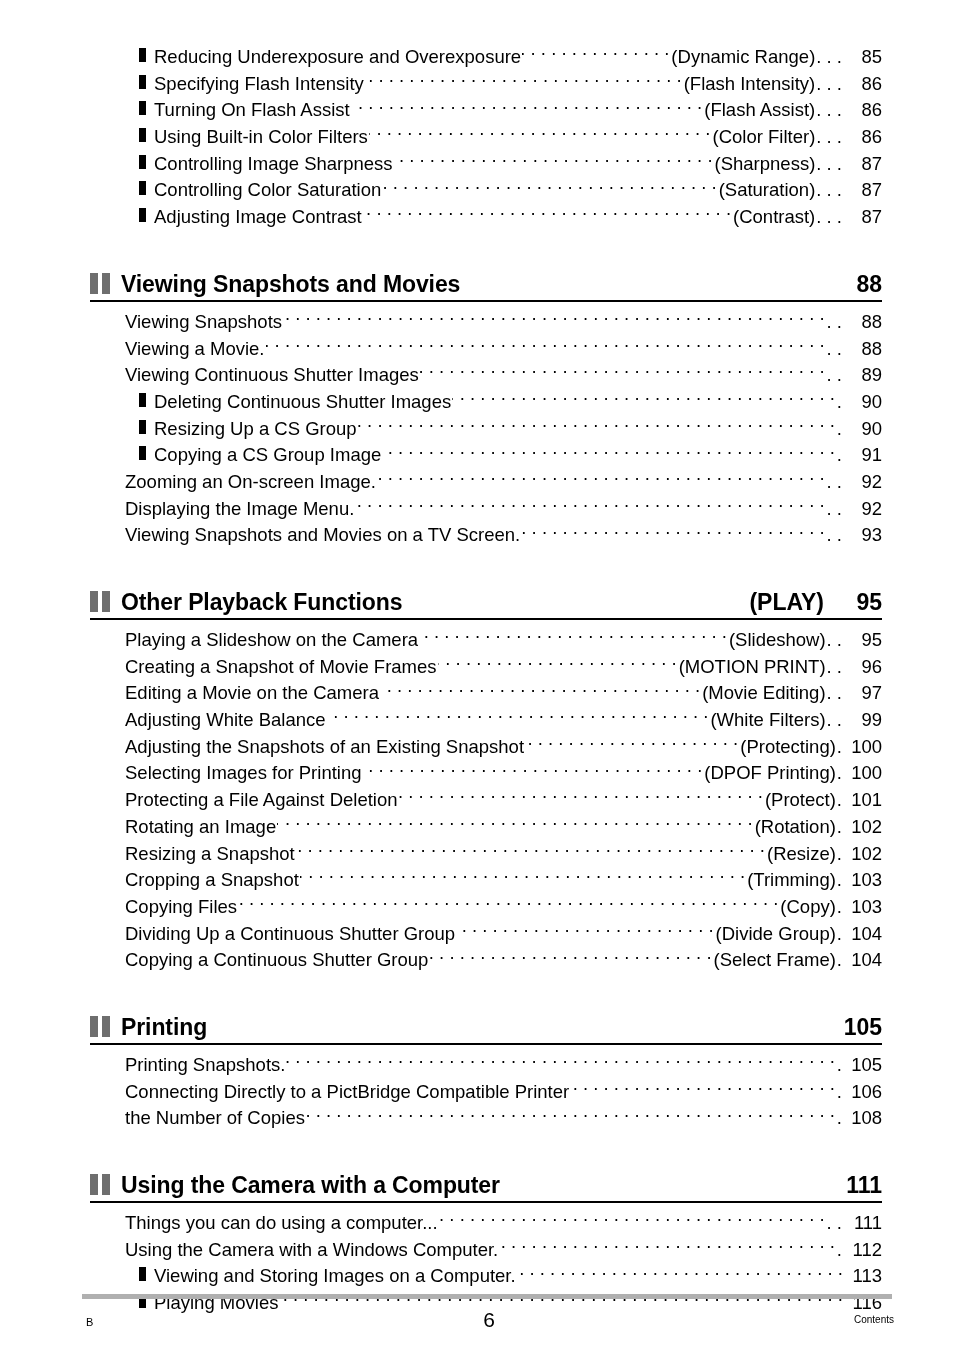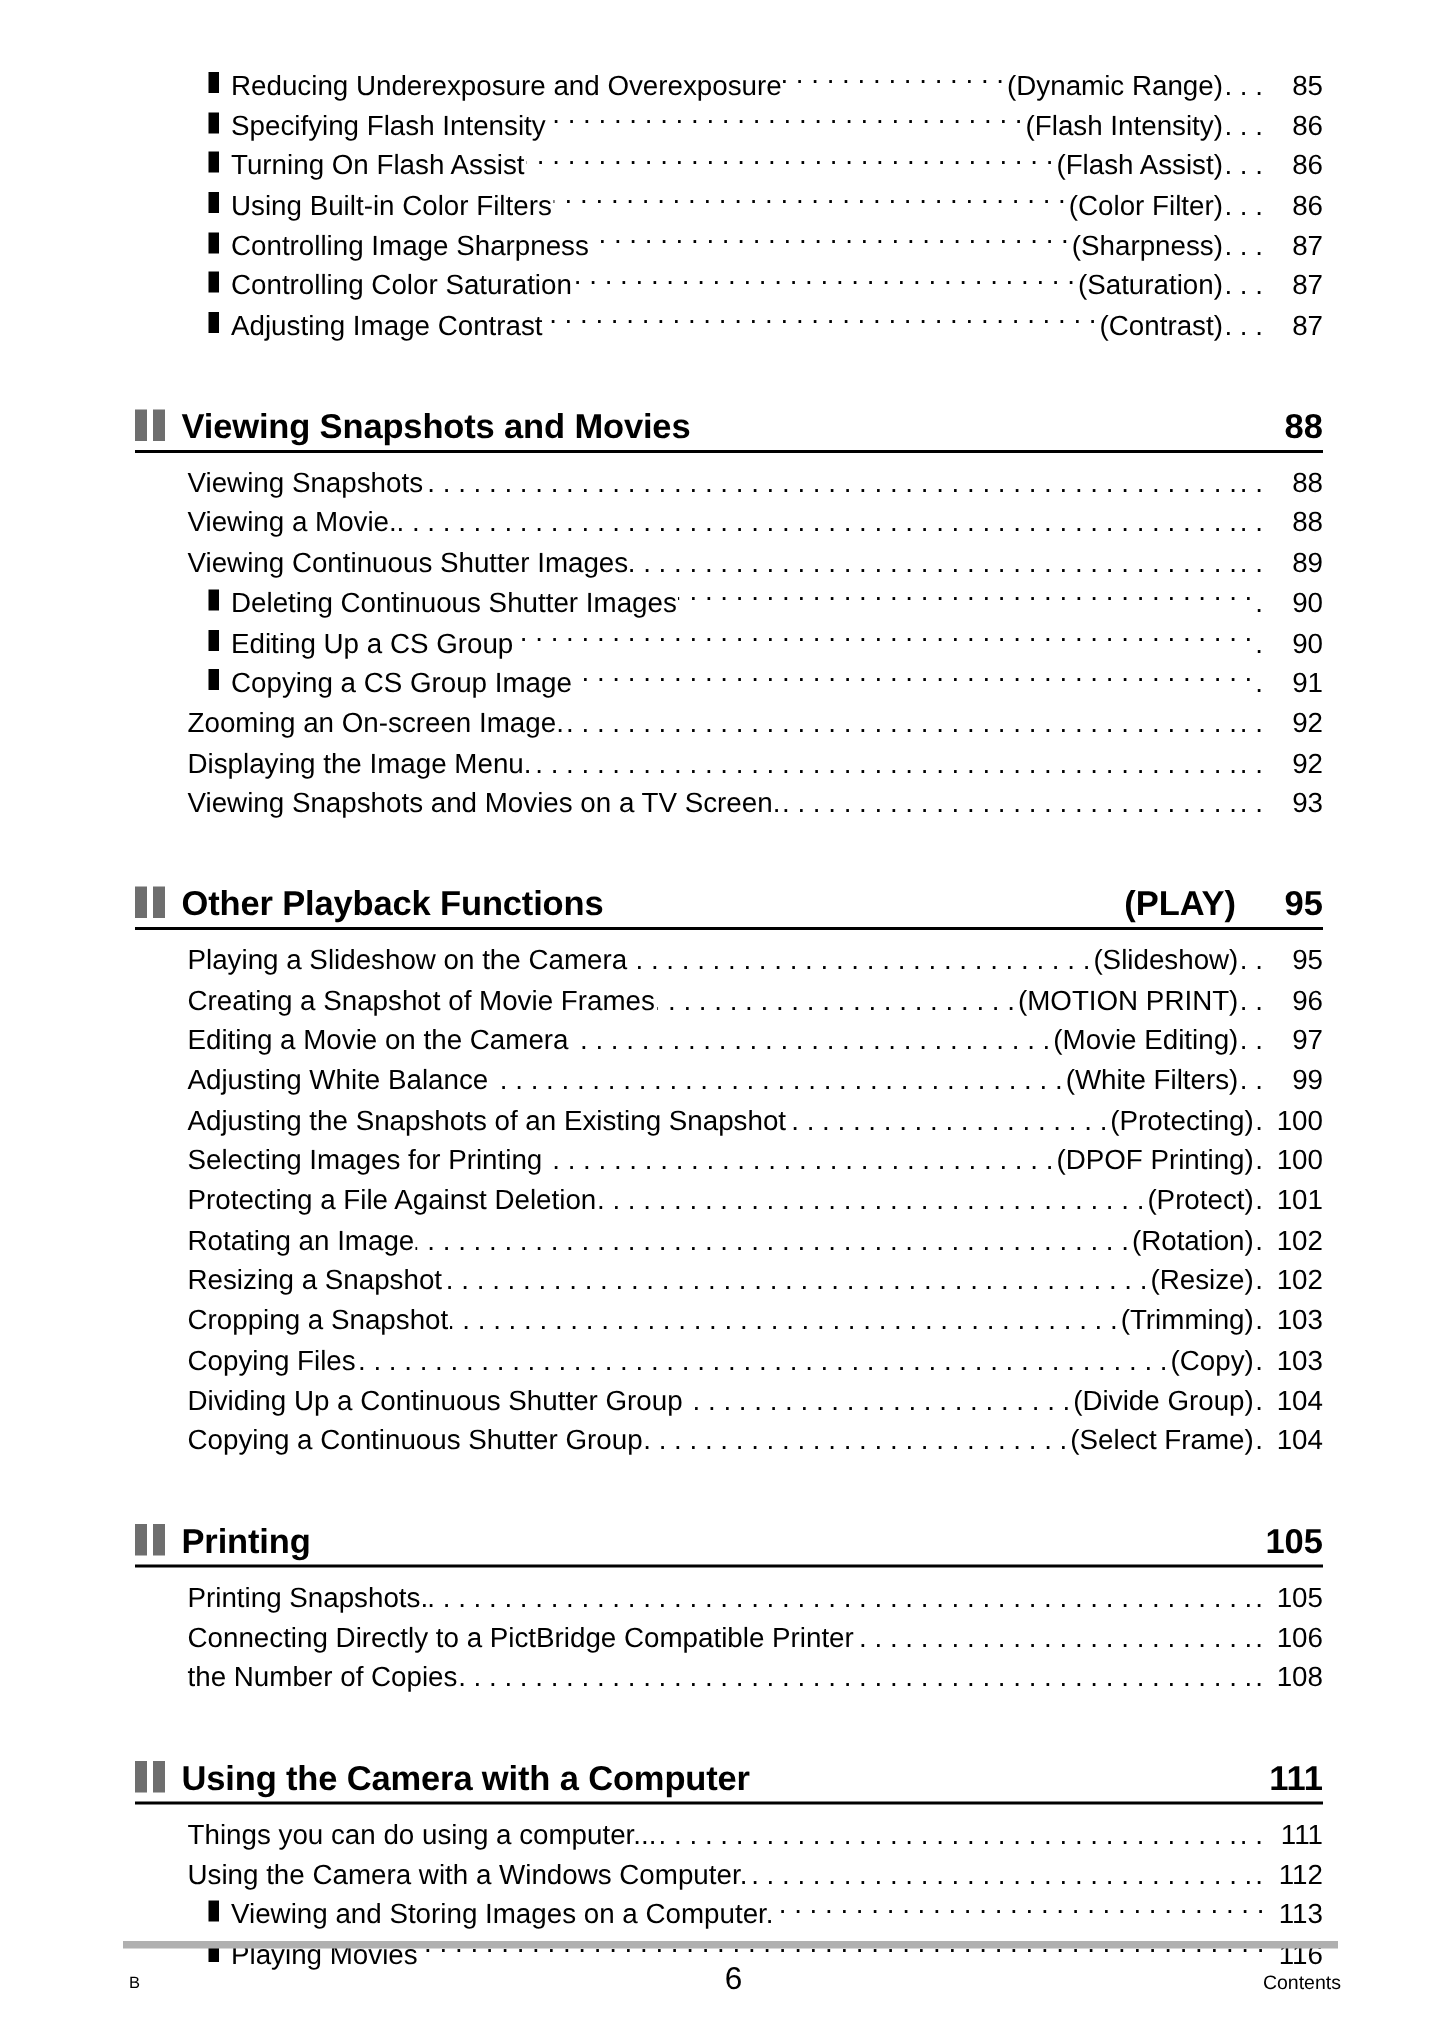--- a/index.html
+++ b/index.html
@@ -34,21 +34,21 @@
   .row {
     display: flex;
     align-items: baseline;
     height: 26.7px;
     font-size: 18.5px;
     line-height: 26.7px;
     white-space: nowrap;
   }
 
   
-  .row.lvl1 { padding-left: 35px; align-items: flex-end; }
+  .row.lvl1 { padding-left: 35px; }
   
   .row.lvl2 { padding-left: 49px; }
 
   .bullet {
     flex: 0 0 auto;
     width: 7px;
     height: 14px;
     background: #000000;
     margin-right: 8px;
     position: relative;
@@ -178,21 +178,21 @@
     left: 0;
     top: 2px;
     width: 954px;
     text-align: center;
     font-size: 21px;
   }
   .foot-right {
     position: absolute;
     right: 72px;
     top: 8px;
-    font-size: 13px;
+    font-size: 10px;
   }
 </style>
 </head>
 <body>
 
 <div class="page">
 
   <div class="toc">
     <div id="top-entries">
         <div class="row lvl2">
@@ -283,21 +283,21 @@
           </div>
           <div class="row lvl2">
             <span class="bullet"></span>
             <span class="title">Deleting Continuous Shutter Images</span>
             <span class="leader"></span>
             <span class="dots-tail">.</span>
             <span class="pageno">90</span>
           </div>
           <div class="row lvl2">
             <span class="bullet"></span>
-            <span class="title">Editing Up a CS Group</span>
+            <span class="title">Resizing Up a CS Group</span>
             <span class="leader"></span>
             <span class="dots-tail">.</span>
             <span class="pageno">90</span>
           </div>
           <div class="row lvl2">
             <span class="bullet"></span>
             <span class="title">Copying a CS Group Image</span>
             <span class="leader"></span>
             <span class="dots-tail">.</span>
             <span class="pageno">91</span>

